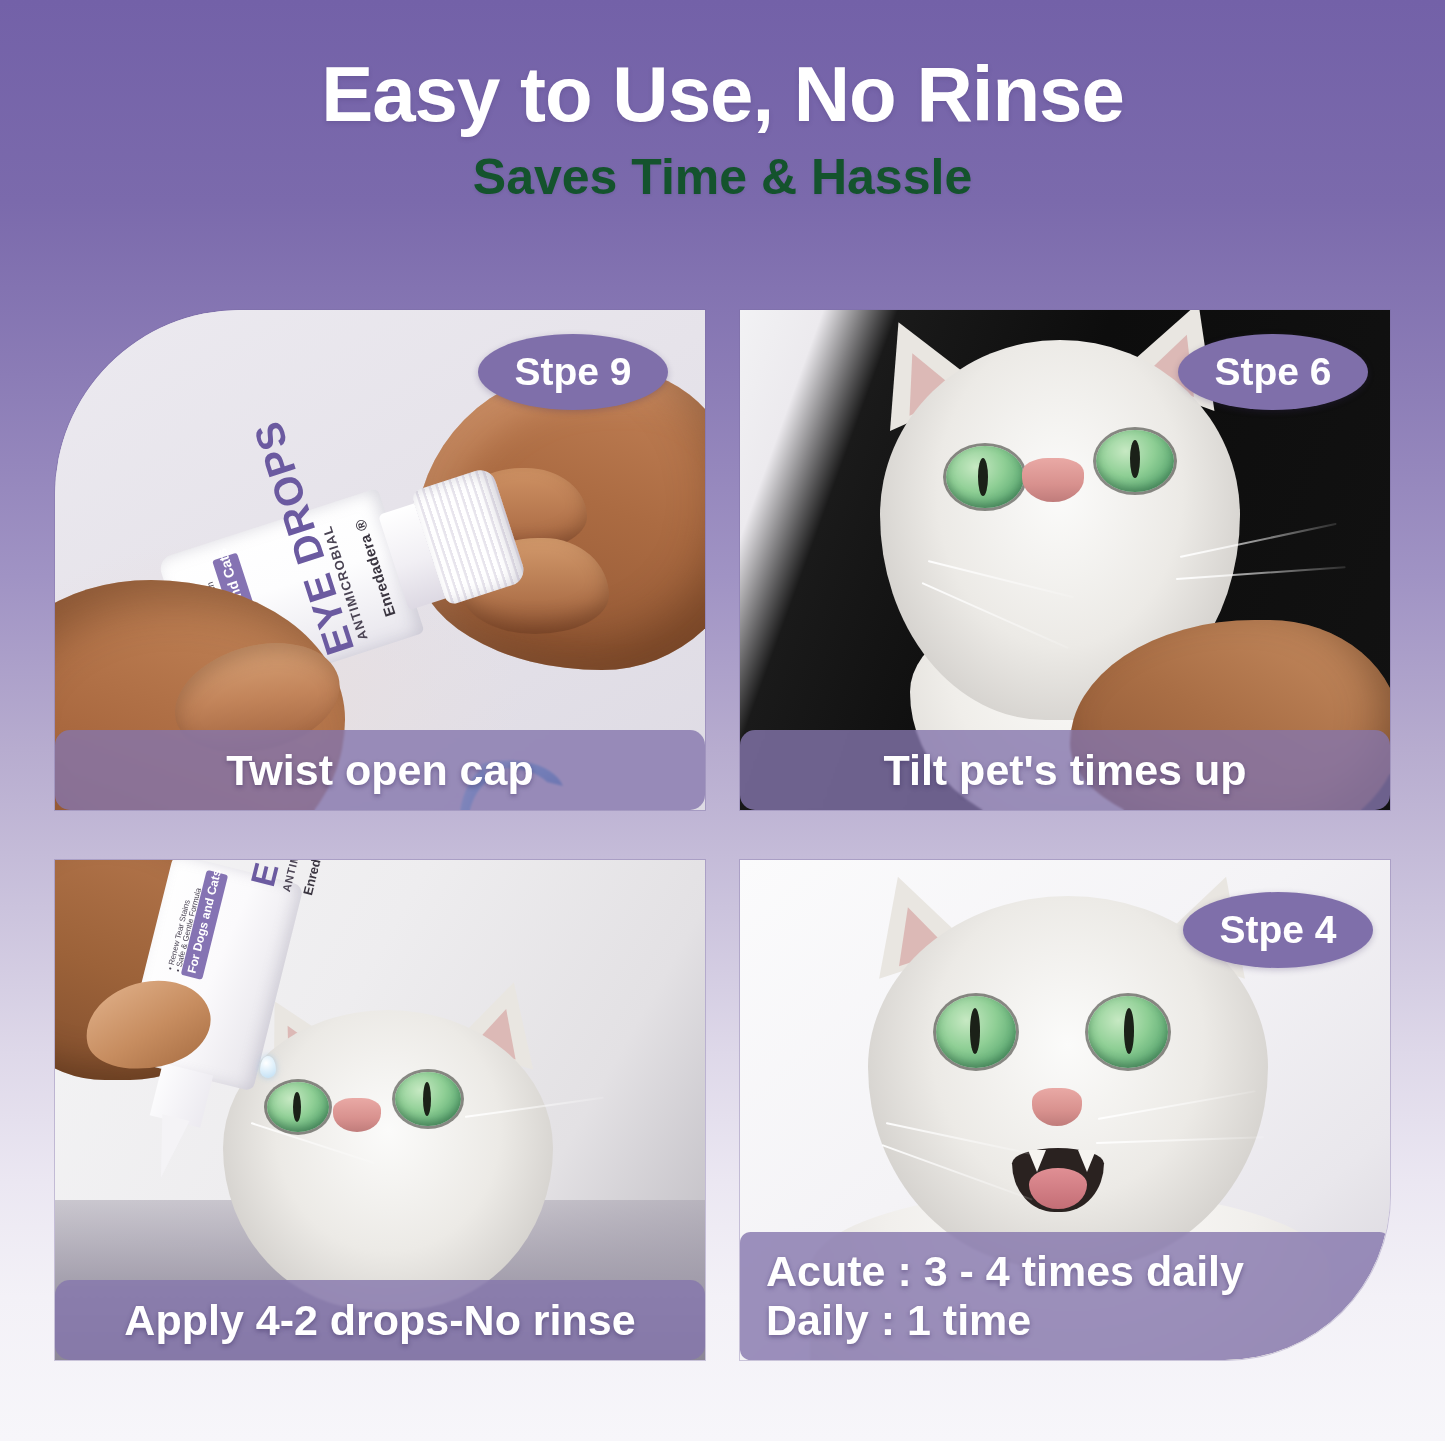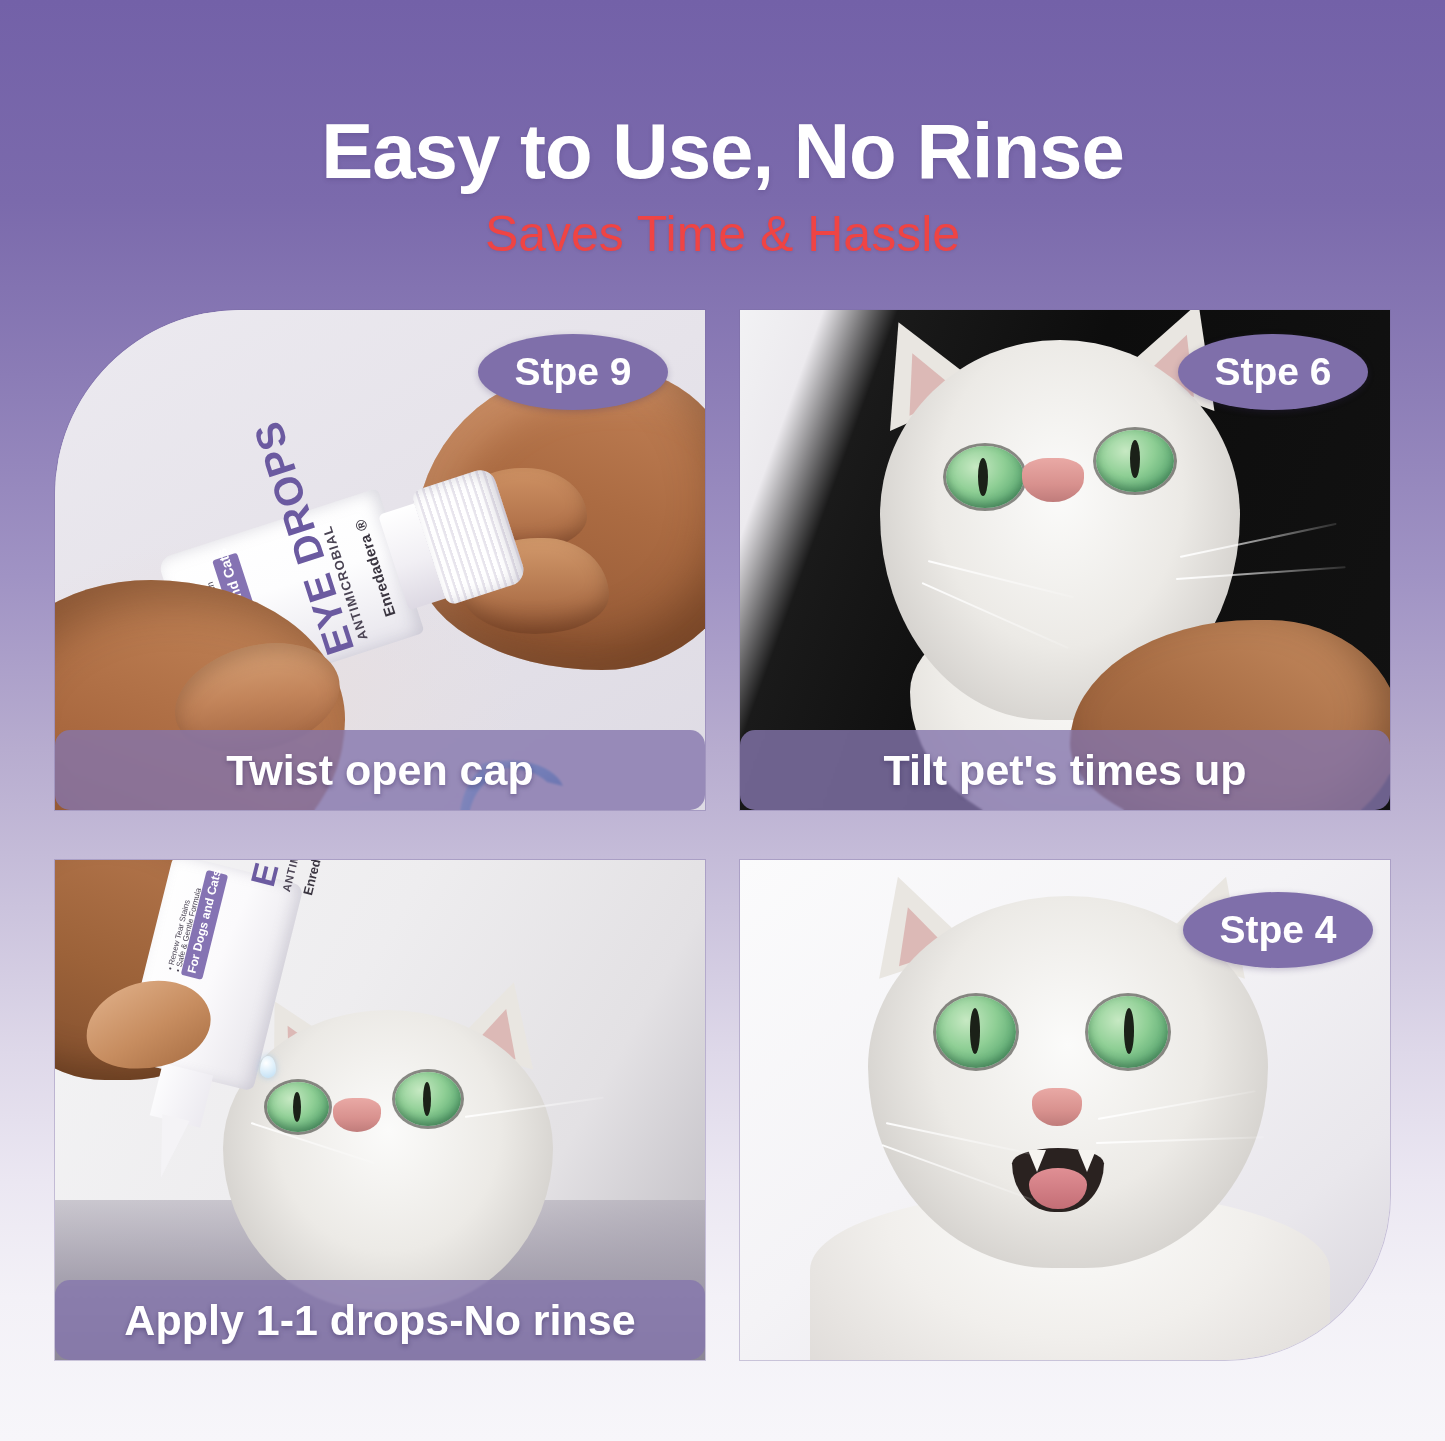--- a/index.html
+++ b/index.html
@@ -24,37 +24,36 @@
         #f3f1f7 90%,
         #f7f6fa 100%);
     position: relative;
   }
 
   
   .header {
     position: absolute;
     top: 0; left: 0;
     width: 1445px;
-    padding-top: 68px;
+    padding-top: 52px;
     text-align: center;
-    margin-top: 41px;
   }
   .title {
     font-size: 78px;
     font-weight: bold;
     color: #ffffff;
     letter-spacing: -1px;
     line-height: 1.08;
     text-shadow: 0 2px 4px rgba(70,55,110,0.25);
   }
   .subtitle {
     margin-top: 14px;
     font-size: 50px;
-    font-weight: normal;
-    color: #ef4444;
+    font-weight: bold;
+    color: #14532d;
     letter-spacing: 0px;
     line-height: 1.1;
     text-shadow: 0 1px 3px rgba(70,55,110,0.20);
   }
 
   
   .grid {
     position: absolute;
     top: 310px;
     left: 55px;
@@ -605,21 +604,21 @@
           <div class="lbl b3-brand">Enredadera ®</div>
         </div>
         <div class="neck"></div>
         <div class="tip"></div>
       </div>
       <div class="p3-thumb"></div>
       <div class="drop"></div>
     </div>
 
 
-    <div class="caption one">Apply 1-1 drops-No rinse</div>
+    <div class="caption one">Apply 4-2 drops-No rinse</div>
   </div>
 
   <div class="panel p4">
     <div class="photo">
       <div class="ear l">
           <div class="ear-in"></div>
         </div>
       <div class="ear r">
           <div class="ear-in"></div>
         </div>
@@ -638,15 +637,19 @@
       <div class="fang l"></div>
       <div class="fang r"></div>
       <div class="whisker" style="left:146px;top:262px;width:150px;transform:rotate(12deg);"></div>
       <div class="whisker" style="left:142px;top:284px;width:160px;transform:rotate(20deg);"></div>
       <div class="whisker" style="left:358px;top:258px;width:160px;transform:rotate(-10deg);"></div>
       <div class="whisker" style="left:356px;top:282px;width:168px;transform:rotate(-2deg);"></div>
     </div>
 
     <div class="badge b4" style="position:absolute;left:443px;top:32px;">Stpe 4</div>
 
+    <div class="caption two">
+      <span class="cline">Acute : 3 - 4 times daily</span>
+      <span class="cline">Daily : 1 time</span>
+    </div>
   </div>
 
 </div>
 
 </body></html>

